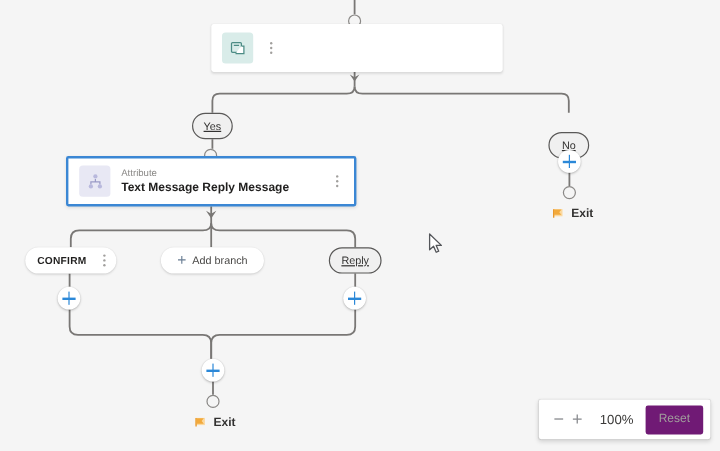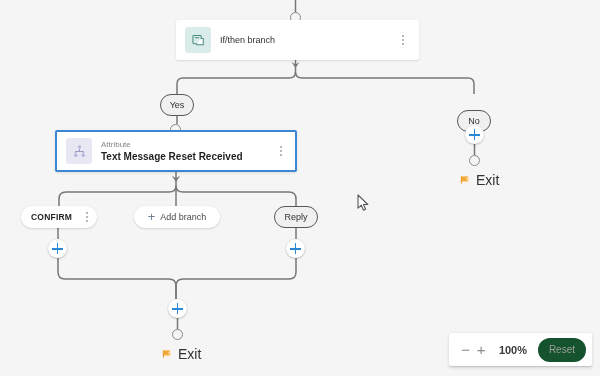--- a/index.html
+++ b/index.html
@@ -107,20 +107,21 @@
     justify-content: center;
     font-size: 9px;
     color: #3b3a39;
     background: #ffffff;
     white-space: nowrap;
   }
   .pill-outline {
     border: 1.4px solid #595857;
     background: #f0f0f0;
     color: #323130;
+    text-decoration: underline;
   }
   .pill-shadow {
     box-shadow: 0 1px 2px rgba(0,0,0,0.13), 0 0 1px rgba(0,0,0,0.12);
   }
   #pill-yes { left: 160px; top: 94px; width: 34px; }
   #pill-no  { left: 457px; top: 94px; width: 34px; margin-top: 16px; }
   #pill-confirm {
     left: 21px; top: 206px; width: 76px;
     justify-content: flex-end;
     padding: 0 4px 0 10px;
@@ -180,22 +181,22 @@
   #port-merge-end  { left: 172px; top: 329px; }
 
   
   .exit {
     position: absolute;
     display: flex;
     align-items: center;
     gap: 5px;
   }
   .exit-label {
-    font-size: 14px;
-    font-weight: normal;
+    font-size: 10px;
+    font-weight: bold;
     color: #323130;
   }
   #exit-no   { left: 459px; top: 172px; }
   #exit-main { left: 161px; top: 346px; }
 
   
   #zoom-control {
     position: absolute;
     left: 449px; top: 333px;
     width: 143px; height: 33px;
@@ -218,30 +219,29 @@
     color: #8a8c90;
     font-size: 15px;
     line-height: 1;
     font-family: "Liberation Sans", sans-serif;
   }
   #zoom-level {
     font-size: 11px;
     color: #3b3a39;
     margin: 0 7px 0 9px;
     min-width: 30px;
-    text-align: left;
-    font-weight: bold;
+    text-align: center;
   }
   #zoom-reset {
     margin-left: auto;
     height: 24px;
     padding: 0 11px;
-    background: #14532d;
+    background: #701a75;
     border: none;
-    border-radius: 12px;
+    border-radius: 2px;
     font-size: 10px;
     color: #a19f9d;
     cursor: pointer;
     font-family: "Liberation Sans", sans-serif;
   }
 
   
   #cursor {
     position: absolute;
     left: 357px; top: 194px;
@@ -296,43 +296,40 @@
   <div class="port" id="port-no-end"></div>
   <div class="port" id="port-merge-end"></div>
 
   <div class="card" id="ifthen-card">
     <div class="card-icon">
       <svg width="14" height="14" viewBox="0 0 16 16" fill="none" stroke="#4c8c85" stroke-width="1.2">
         <rect x="2.2" y="2.8" width="9.4" height="9.4" rx="1"></rect>
         <path d="M11.6,6.2 L14,6.2 L14,13.4 L6.6,13.4 L6.6,12.2" fill="#ffffff"></path>
         <path d="M4.4,5.4 L9.4,5.4"></path>
       </svg>
-    </div>
-    <div class="card-text">
-      <div class="card-title-plain">If/then branch</div>
     </div>
     <div class="dots">
       <i></i>
         <i></i>
         <i></i>
     </div>
   </div>
 
   <div class="card" id="attribute-card">
     <div class="card-icon">
       <svg width="15" height="15" viewBox="0 0 16 16" fill="none" stroke="#9a9ac6" stroke-width="1.1">
         <circle cx="8" cy="3.2" r="1.9" fill="#b9b9dd" stroke="none"></circle>
         <circle cx="4" cy="12.1" r="1.9" fill="#b9b9dd" stroke="none"></circle>
         <circle cx="12" cy="12.1" r="1.9" fill="#b9b9dd" stroke="none"></circle>
         <path d="M8,5.4 L8,8 M4,10.2 L4,8 L12,8 L12,10.2"></path>
       </svg>
     </div>
     <div class="card-text">
       <div class="card-kicker">Attribute</div>
-      <div class="card-title">Text Message Reset Received</div>
+      <div class="card-title">Text Message Reply Message</div>
     </div>
     <div class="dots">
       <i></i>
         <i></i>
         <i></i>
     </div>
   </div>
 
   <div class="pill pill-outline" id="pill-yes">
     <span>Yes</span>

